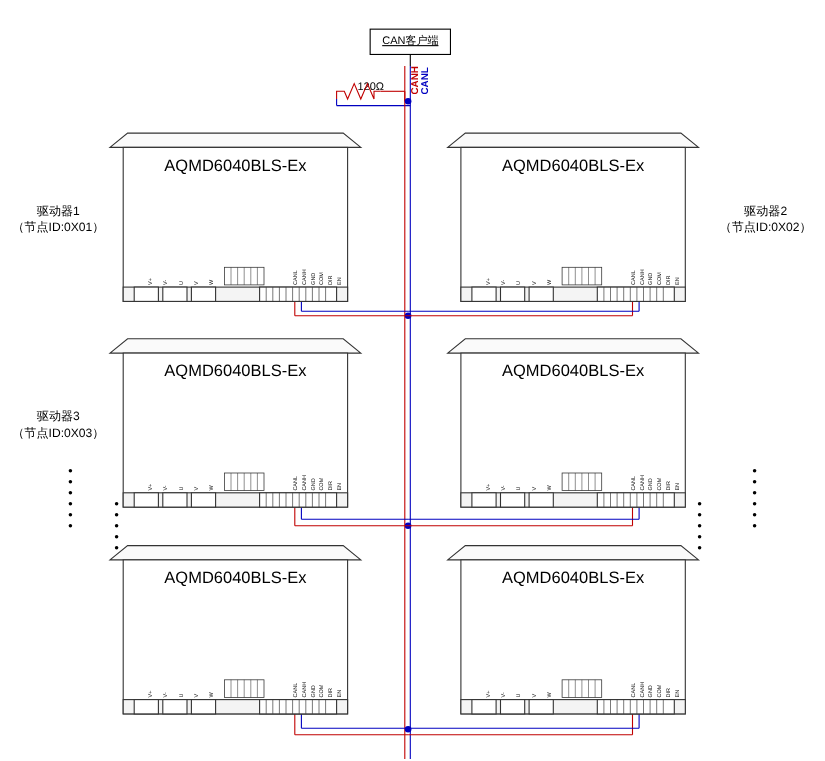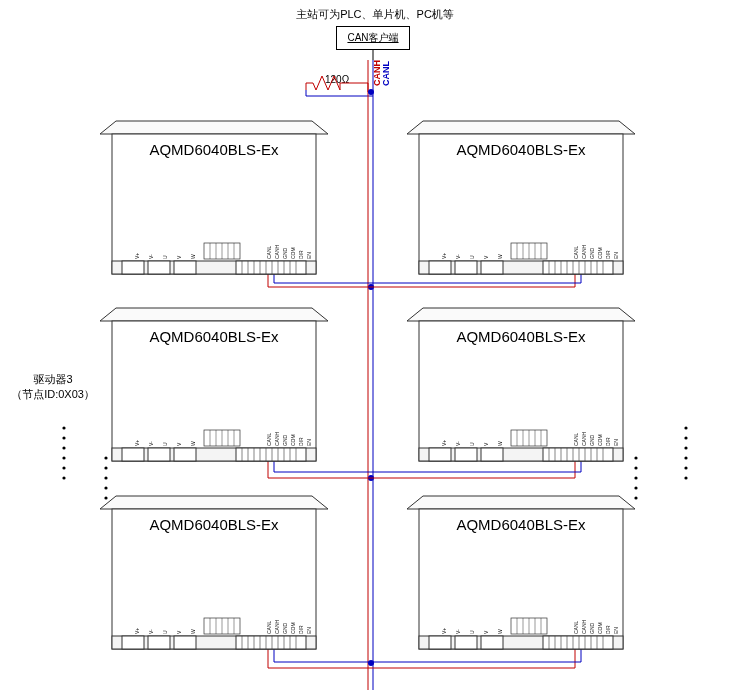--- a/index.html
+++ b/index.html
@@ -25,21 +25,20 @@
   .side-label{position:absolute;font-size:11px;line-height:1.35;}
 
   svg.wires{position:absolute;left:0;top:0;width:750px;height:692px;pointer-events:none;}
   .pinlbl{position:absolute;font-size:5px;transform:rotate(-90deg);transform-origin:left top;white-space:nowrap;color:#111;}
 </style>
 </head>
 <body>
 
 <div id="stage">
 
-  <div class="txt center master-label">主站可为PLC、单片机、PC机等</div>
 
   <div class="master-box" style="left:336px;top:26px;width:74px;height:24px;">
     <div class="inner">CAN客户端</div>
   </div>
 
   <div class="res-label" style="left:325px;top:74px;">120Ω</div>
 
   <div class="canh-lbl" style="left:372px;top:86px;">CANH</div>
   <div class="canl-lbl" style="left:381px;top:86px;">CANL</div>
 
@@ -126,20 +125,24 @@
     <div class="pinlbl" style="left:64px;top:146px;">U</div>
     <div class="pinlbl" style="left:78px;top:146px;">V</div>
     <div class="pinlbl" style="left:92px;top:146px;">W</div>
     <div class="pinlbl" style="left:168px;top:146px;">CANL</div>
     <div class="pinlbl" style="left:176px;top:146px;">CANH</div>
     <div class="pinlbl" style="left:184px;top:146px;">GND</div>
     <div class="pinlbl" style="left:192px;top:146px;">COM</div>
     <div class="pinlbl" style="left:200px;top:146px;">DIR</div>
     <div class="pinlbl" style="left:208px;top:146px;">EN</div>
   </div>
+  <div class="side-label center" style="left:10px;top:185px;width:86px;">
+    <div>驱动器1</div>
+    <div>（节点ID:0X01）</div>
+  </div>
 
   <div class="drv" style="left:405px;top:113px;">
     <svg width="232" height="165">
       <polygon points="2,21 18,8 214,8 230,21" fill="#fafafa" stroke="#333" stroke-width="1"></polygon>
       <rect x="14" y="21" width="204" height="140" fill="#ffffff" stroke="#333" stroke-width="1"></rect>
       <rect x="14" y="148" width="204" height="13" fill="#f4f4f4" stroke="#333" stroke-width="1"></rect>
       <rect x="24" y="148" width="22" height="13" fill="#fff" stroke="#333" stroke-width="1"></rect>
       <rect x="50" y="148" width="22" height="13" fill="#fff" stroke="#333" stroke-width="1"></rect>
       <rect x="76" y="148" width="22" height="13" fill="#fff" stroke="#333" stroke-width="1"></rect>
       <rect x="138" y="148" width="70" height="13" fill="#fff" stroke="#333" stroke-width="1"></rect>
@@ -169,20 +172,24 @@
     <div class="pinlbl" style="left:50px;top:146px;">V-</div>
     <div class="pinlbl" style="left:64px;top:146px;">U</div>
     <div class="pinlbl" style="left:78px;top:146px;">V</div>
     <div class="pinlbl" style="left:92px;top:146px;">W</div>
     <div class="pinlbl" style="left:168px;top:146px;">CANL</div>
     <div class="pinlbl" style="left:176px;top:146px;">CANH</div>
     <div class="pinlbl" style="left:184px;top:146px;">GND</div>
     <div class="pinlbl" style="left:192px;top:146px;">COM</div>
     <div class="pinlbl" style="left:200px;top:146px;">DIR</div>
     <div class="pinlbl" style="left:208px;top:146px;">EN</div>
+  </div>
+  <div class="side-label center" style="left:648px;top:185px;width:96px;">
+    <div>驱动器2</div>
+    <div>（节点ID:0X02）</div>
   </div>
 
   <div class="drv" style="left:98px;top:300px;">
     <svg width="232" height="165">
       <polygon points="2,21 18,8 214,8 230,21" fill="#fafafa" stroke="#333" stroke-width="1"></polygon>
       <rect x="14" y="21" width="204" height="140" fill="#ffffff" stroke="#333" stroke-width="1"></rect>
       <rect x="14" y="148" width="204" height="13" fill="#f4f4f4" stroke="#333" stroke-width="1"></rect>
       <rect x="24" y="148" width="22" height="13" fill="#fff" stroke="#333" stroke-width="1"></rect>
       <rect x="50" y="148" width="22" height="13" fill="#fff" stroke="#333" stroke-width="1"></rect>
       <rect x="76" y="148" width="22" height="13" fill="#fff" stroke="#333" stroke-width="1"></rect>

